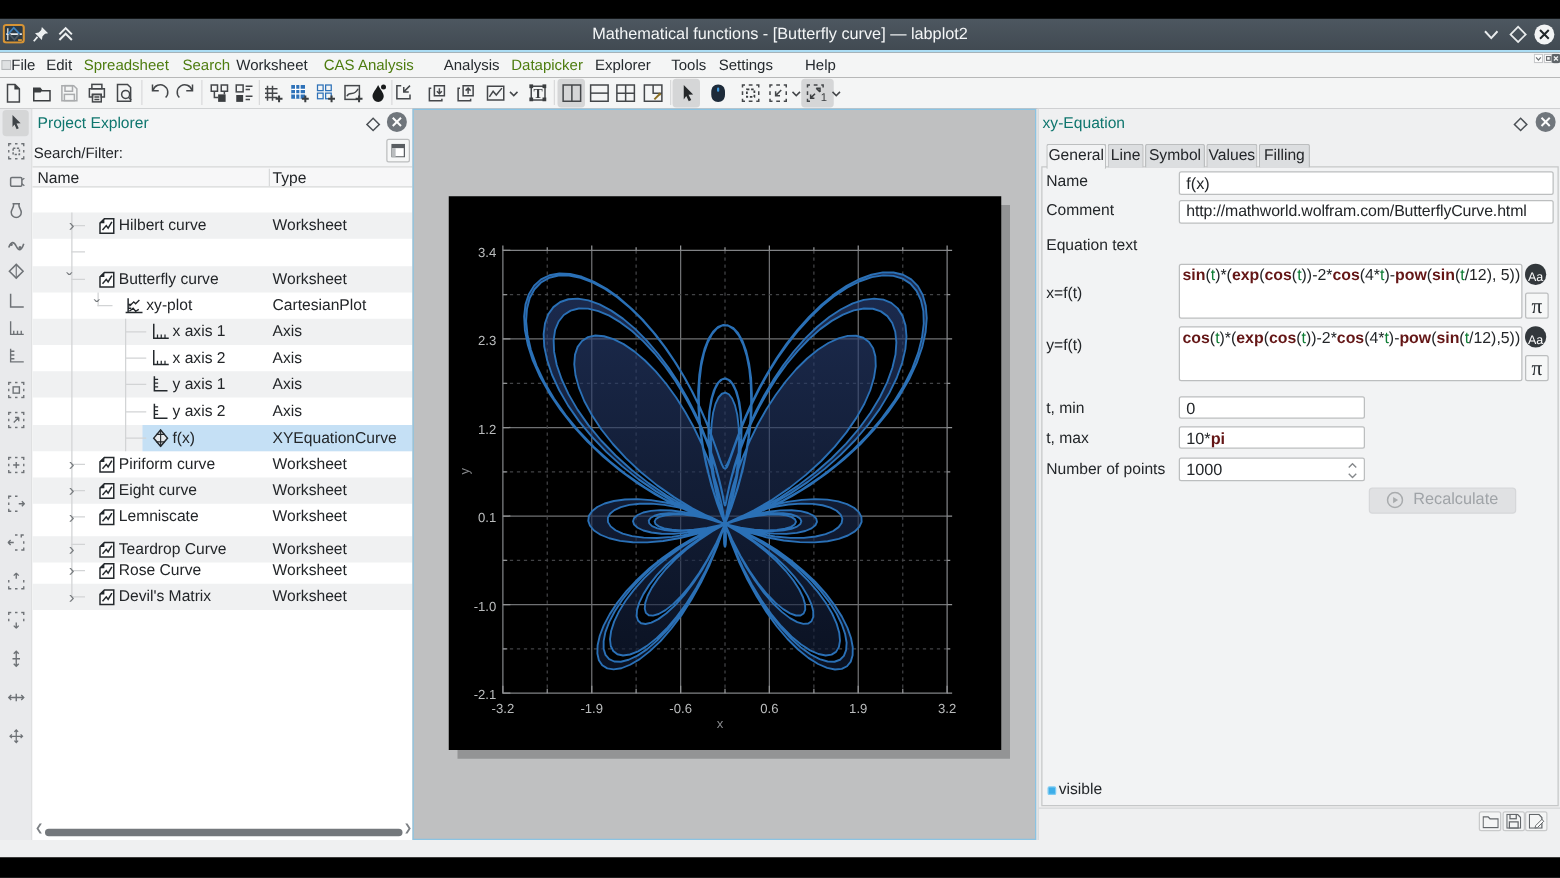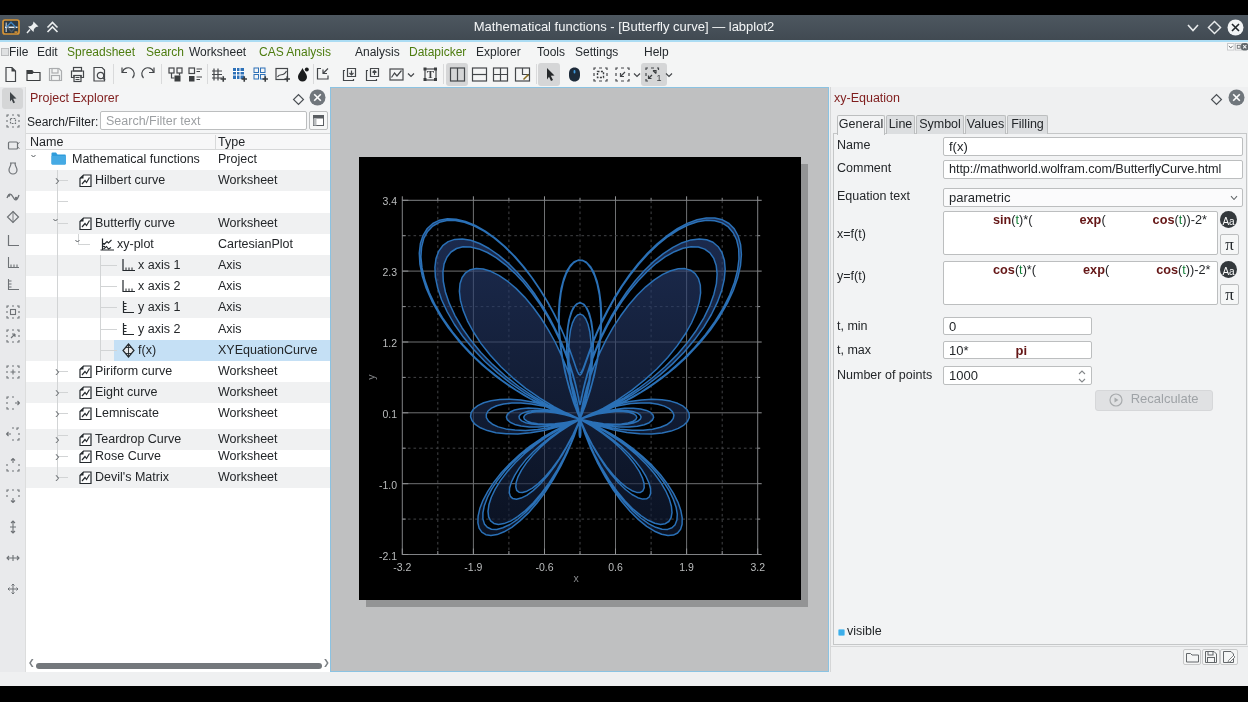--- a/index.html
+++ b/index.html
@@ -43,21 +43,21 @@
 #leftstrip { position:absolute; left:0; top:87px; width:26px; height:585px; background:#e9eaec;
   border-right:1px solid #dcdddd; }
 #leftpanel { position:absolute; left:26px; top:87px; width:304px; height:585px; background:#f4f5f6; }
 #center { position:absolute; left:330px; top:87px; width:499px; height:585px;
   background:#bfc0c1; border:1px solid #8bc3e2; }
 #rightpanel { position:absolute; left:830px; top:87px; width:418px; height:585px; background:#eff0f1;
   border-left:1px solid #d5d6d7; }
 #bottomstrip { position:absolute; left:0; top:672px; width:1248px; height:14px; background:#eff0f1; }
 #botblack { position:absolute; left:0; top:686px; width:1248px; height:16px; background:#000; }
 
-.ptitle { font-size:12.5px; color:#7f1d1d; }
+.ptitle { font-size:12.5px; color:#0f766e; }
 .treerow { position:absolute; left:0; width:304px; height:21px; }
 .treerow.alt, .treerow.sel { background:#f0f1f2; }
 .ticon { position:absolute; top:3px; }
 .tname { position:absolute; top:3px; font-size:12.5px; white-space:nowrap; }
 .ttype { position:absolute; left:192px; top:3px; font-size:12.5px; white-space:nowrap; }
 .arrow { position:absolute; top:6px; width:8px; height:8px; }
 .arrow::before { content:"\203A"; position:absolute; left:2px; top:-4px; color:#777b7e; font-size:14px; }
 .arrowd { position:absolute; top:6px; width:8px; height:8px; }
 .arrowd::before { content:"\2C7"; position:absolute; left:0px; top:-3px; color:#777b7e; font-size:15px; }
 #treebg { position:absolute; left:0; top:62px; width:304px; height:523px; background:#fff; border-top:1px solid #d6d7d8; }
@@ -66,21 +66,21 @@
 .treerow.sel::after { content:""; position:absolute; left:88px; top:0; width:216px; height:21px; background:#c5e0f5; }
 .treerow.sel > * { z-index:2; }
 .treerow > * { position:absolute; z-index:2; }
 #lscroll { position:absolute; left:0; top:574px; width:304px; height:10px; }
 #pageshadow { position:absolute; left:35px; top:76px; width:442px; height:443px; background:#939495; }
 #page { position:absolute; left:28px; top:69px; width:442px; height:443px; background:#000; }
 
 .rlabel { position:absolute; font-size:12.5px; color:#232629; white-space:nowrap; }
 .rinput { position:absolute; background:#fff; border:1px solid #bcbebf; border-radius:2px;
   font-size:13px; color:#232629; padding:1px 5px; white-space:nowrap; overflow:hidden; }
-.kwd { color:#641616; font-weight:bold;margin-left:47px; }
+.kwd { color:#641616; font-weight:bold; }
 .var { color:#0f7d35; }
 </style>
 </head>
 <body>
 <div id="root">
   <div id="titlebar">
     <svg class="abs" style="left:2px;top:4px" width="18" height="16" viewBox="0 0 18 16">
       <rect x="1" y="1" width="16" height="14" rx="2" fill="#2c3a46" stroke="#d79435" stroke-width="1.7"></rect>
       <path d="M4.2 3.5 V13" stroke="#c2c9ce" stroke-width="1.2"></path>
       <path d="M3 8.3 H15.5" stroke="#e8ebed" stroke-width="1.5"></path>
@@ -367,23 +367,20 @@
   <div id="leftpanel">
     <div class="ptitle" style="position:absolute;left:4px;top:4px">Project Explorer</div>
     <svg class="abs" style="left:266px;top:6px" width="13" height="13" viewBox="0 0 13 13">
       <rect x="3" y="3" width="7" height="7" transform="rotate(45 6.5 6.5)" fill="none" stroke="#4b5055" stroke-width="1.2"></rect>
     </svg>
     <svg class="abs" style="left:283px;top:2px" width="17" height="17" viewBox="0 0 17 17">
       <circle cx="8.5" cy="8.5" r="8" fill="#70767c"></circle>
       <path d="M5.2 5.2 L11.8 11.8 M11.8 5.2 L5.2 11.8" stroke="#fdfdfd" stroke-width="1.6"></path>
     </svg>
     <div class="abs" style="left:1px;top:28px;font-size:12px">Search/Filter:</div>
-    <div class="abs" style="left:74px;top:24px;width:207px;height:19px;background:#fff;border:1px solid #bcbebf;border-radius:2px">
-      <div style="position:absolute;left:5px;top:2px;color:#9da0a3;font-size:12.5px">Search/Filter text</div>
-    </div>
     <div class="abs" style="left:283px;top:24px;width:19px;height:19px;background:#f6f7f7;border:1px solid #bcbebf;border-radius:2px">
       <svg style="position:absolute;left:3px;top:3px" width="11" height="11" viewBox="0 0 11 11">
           <rect x="0.5" y="0.5" width="10" height="10" fill="#fff" stroke="#5a5e62"></rect>
           <rect x="0.5" y="0.5" width="10" height="3" fill="#5a5e62"></rect>
           <rect x="0.5" y="3.5" width="3" height="7" fill="#babdbf"></rect>
         </svg>
     </div>
     <div id="lheader">
       <div style="position:absolute;left:4px;top:1px">Name</div>
       <div style="position:absolute;left:192px;top:1px">Type</div>
@@ -401,29 +398,20 @@
     <div class="bline" style="left:31px;top:369px;width:11px;height:1px"></div>
     <div class="bline" style="left:31px;top:390px;width:11px;height:1px"></div>
     <div class="bline" style="left:52px;top:147px;width:1px;height:11px"></div>
     <div class="bline" style="left:52px;top:157px;width:12px;height:1px"></div>
     <div class="bline" style="left:74px;top:168px;width:1px;height:106px"></div>
     <div class="bline" style="left:74px;top:178px;width:17px;height:1px"></div>
     <div class="bline" style="left:74px;top:199px;width:17px;height:1px"></div>
     <div class="bline" style="left:74px;top:220px;width:17px;height:1px"></div>
     <div class="bline" style="left:74px;top:242px;width:17px;height:1px"></div>
     <div class="bline" style="left:74px;top:263px;width:17px;height:1px"></div>
-    <div class="treerow" style="top:62px">
-      <div class="arrowd" style="left:5px"></div>
-      <svg class="ticon" style="left:25px" width="15" height="13" viewBox="0 0 15 13">
-          <path d="M0.5 1.5 a1 1 0 0 1 1-1 H5 l1.5 2 H14 a0.8 0.8 0 0 1 0.8 0.8 V11.5 a1 1 0 0 1 -1 1 H1.5 a1 1 0 0 1 -1 -1 Z" fill="#2f9cdb"></path>
-          <path d="M0.5 4 H14.8 V11.5 a1 1 0 0 1 -1 1 H1.5 a1 1 0 0 1 -1 -1 Z" fill="#45aae4"></path>
-        </svg>
-      <div class="tname" style="left:46px">Mathematical functions</div>
-      <div class="ttype">Project</div>
-    </div>
     <div class="treerow alt" style="top:83px">
       <div class="arrow" style="left:27px"></div>
       <svg class="ticon" style="left:51px" width="16" height="15" viewBox="0 0 16 15">
           <path d="M3 5.5 L6.5 2 H14 V13.5 H3 Z" fill="#fdfdfd" stroke="#24292d" stroke-width="1.2"></path>
           <path d="M3 5.5 L6.5 2 V5.5 Z" fill="#24292d"></path>
           <path d="M5 11 L8 7.5 L9.5 9.5 L12.5 4.5" fill="none" stroke="#24292d" stroke-width="1.2"></path>
         </svg>
       <div class="tname" style="left:69px">Hilbert curve</div>
       <div class="ttype">Worksheet</div>
     </div>
@@ -664,25 +652,20 @@
     <div class="tab selt" style="left:6px;width:48px">General</div>
     <div class="tab" style="left:55px;width:29px">Line</div>
     <div class="tab" style="left:85px;width:48px">Symbol</div>
     <div class="tab" style="left:134px;width:41px">Values</div>
     <div class="tab" style="left:176px;width:41px">Filling</div>
     <div class="rlabel" style="left:6px;top:51px">Name</div>
     <div class="rinput" style="left:112px;top:50px;width:300px;height:19px">f(x)</div>
     <div class="rlabel" style="left:6px;top:74px">Comment</div>
     <div class="rinput" style="left:112px;top:73px;width:300px;height:19px;font-size:12.7px;letter-spacing:-0.1px">http://mathworld.wolfram.com/ButterflyCurve.html</div>
     <div class="rlabel" style="left:6px;top:102px">Equation text</div>
-    <div class="rinput" style="left:112px;top:101px;width:300px;height:19px;background:#fbfbfc">parametric
-      <svg style="position:absolute;right:4px;top:6px" width="8" height="6" viewBox="0 0 8 6">
-          <path d="M1 1.2 L4 4.5 L7 1.2" fill="none" stroke="#63676a" stroke-width="1.1"></path>
-        </svg>
-    </div>
     <div class="rlabel" style="left:6px;top:140px">x=f(t)</div>
     <div class="rinput" style="left:112px;top:124px;width:275px;height:44px;font-size:12.7px;padding:1px 2px"><span class="kwd">sin</span>(<span class="var">t</span>)*(<span class="kwd">exp</span>(<span class="kwd">cos</span>(<span class="var">t</span>))-2*<span class="kwd">cos</span>(4*<span class="var">t</span>)-<span class="kwd">pow</span>(<span class="kwd">sin</span>(<span class="var">t</span>/12), 5))</div>
     <div class="cbtn" style="left:389px;top:124px"><span class="aa">Aa</span></div>
     <div class="pibtn" style="left:389px;top:147px">π</div>
     <div class="rlabel" style="left:6px;top:182px">y=f(t)</div>
     <div class="rinput" style="left:112px;top:174px;width:275px;height:44px;font-size:12.7px;padding:1px 2px"><span class="kwd">cos</span>(<span class="var">t</span>)*(<span class="kwd">exp</span>(<span class="kwd">cos</span>(<span class="var">t</span>))-2*<span class="kwd">cos</span>(4*<span class="var">t</span>)-<span class="kwd">pow</span>(<span class="kwd">sin</span>(<span class="var">t</span>/12),5))</div>
     <div class="cbtn" style="left:389px;top:174px"><span class="aa">Aa</span></div>
     <div class="pibtn" style="left:389px;top:197px">π</div>
     <div class="rlabel" style="left:6px;top:232px">t, min</div>
     <div class="rinput" style="left:112px;top:230px;width:149px;height:18px">0</div>

